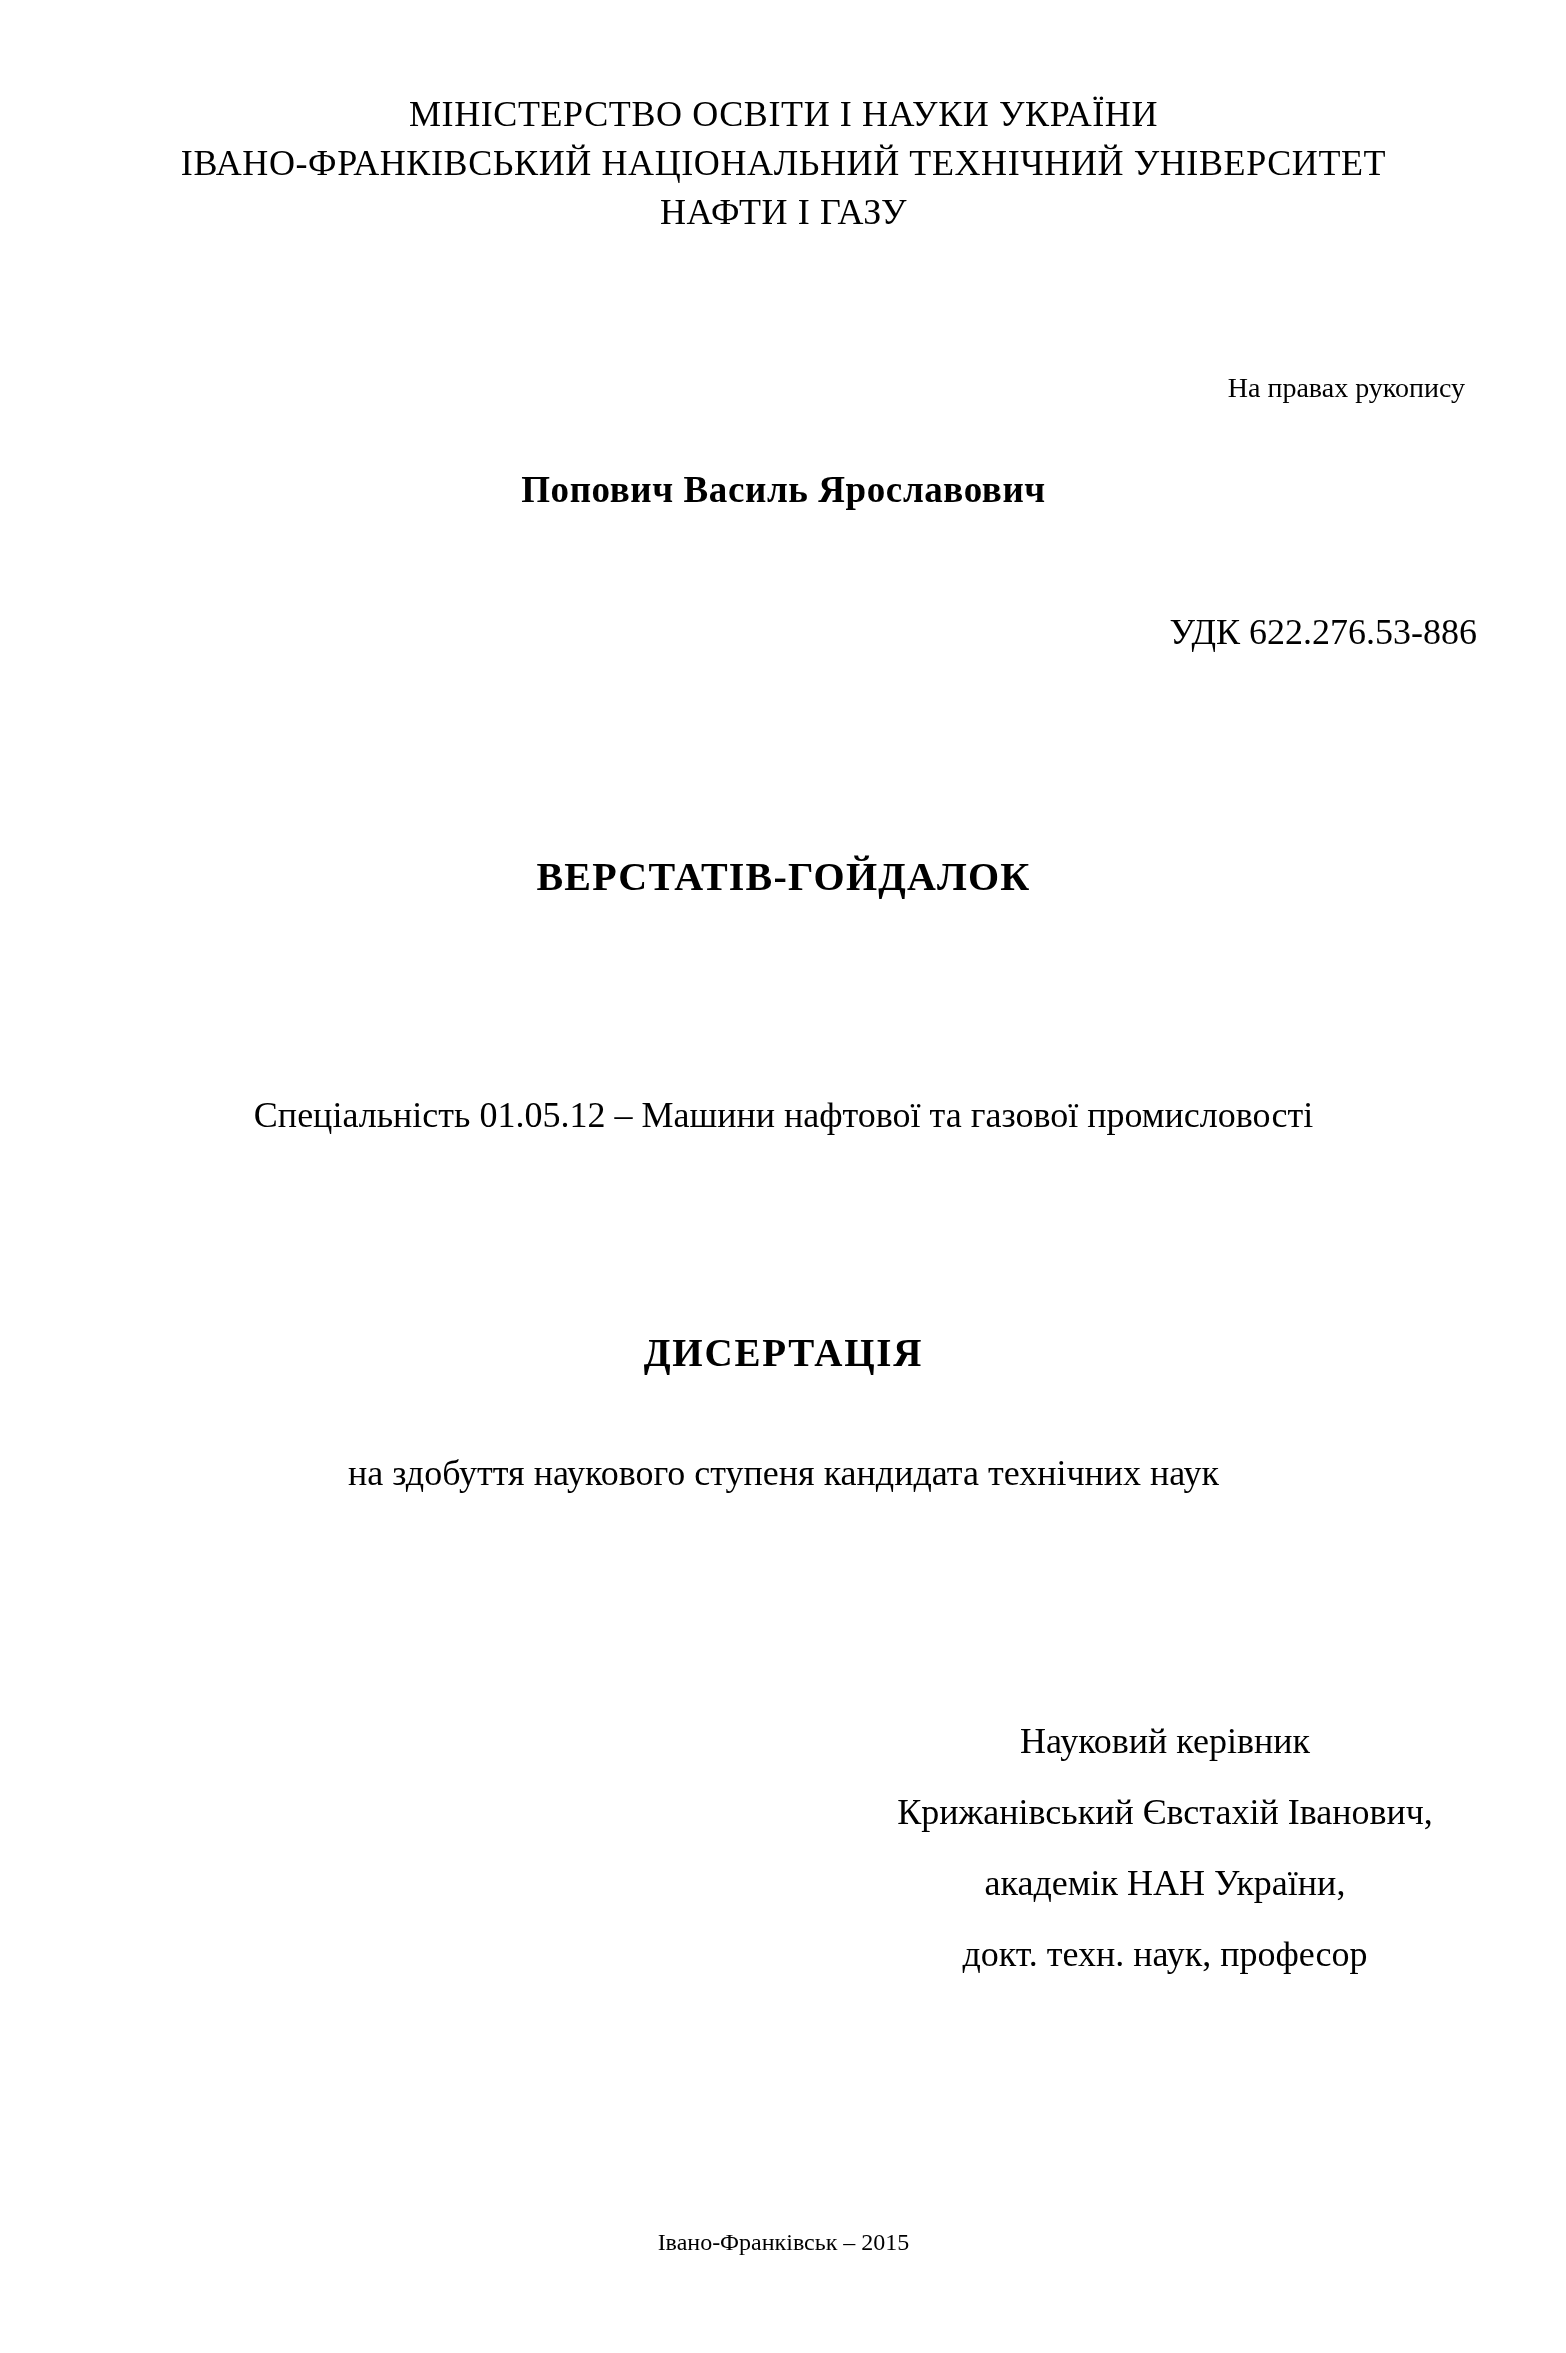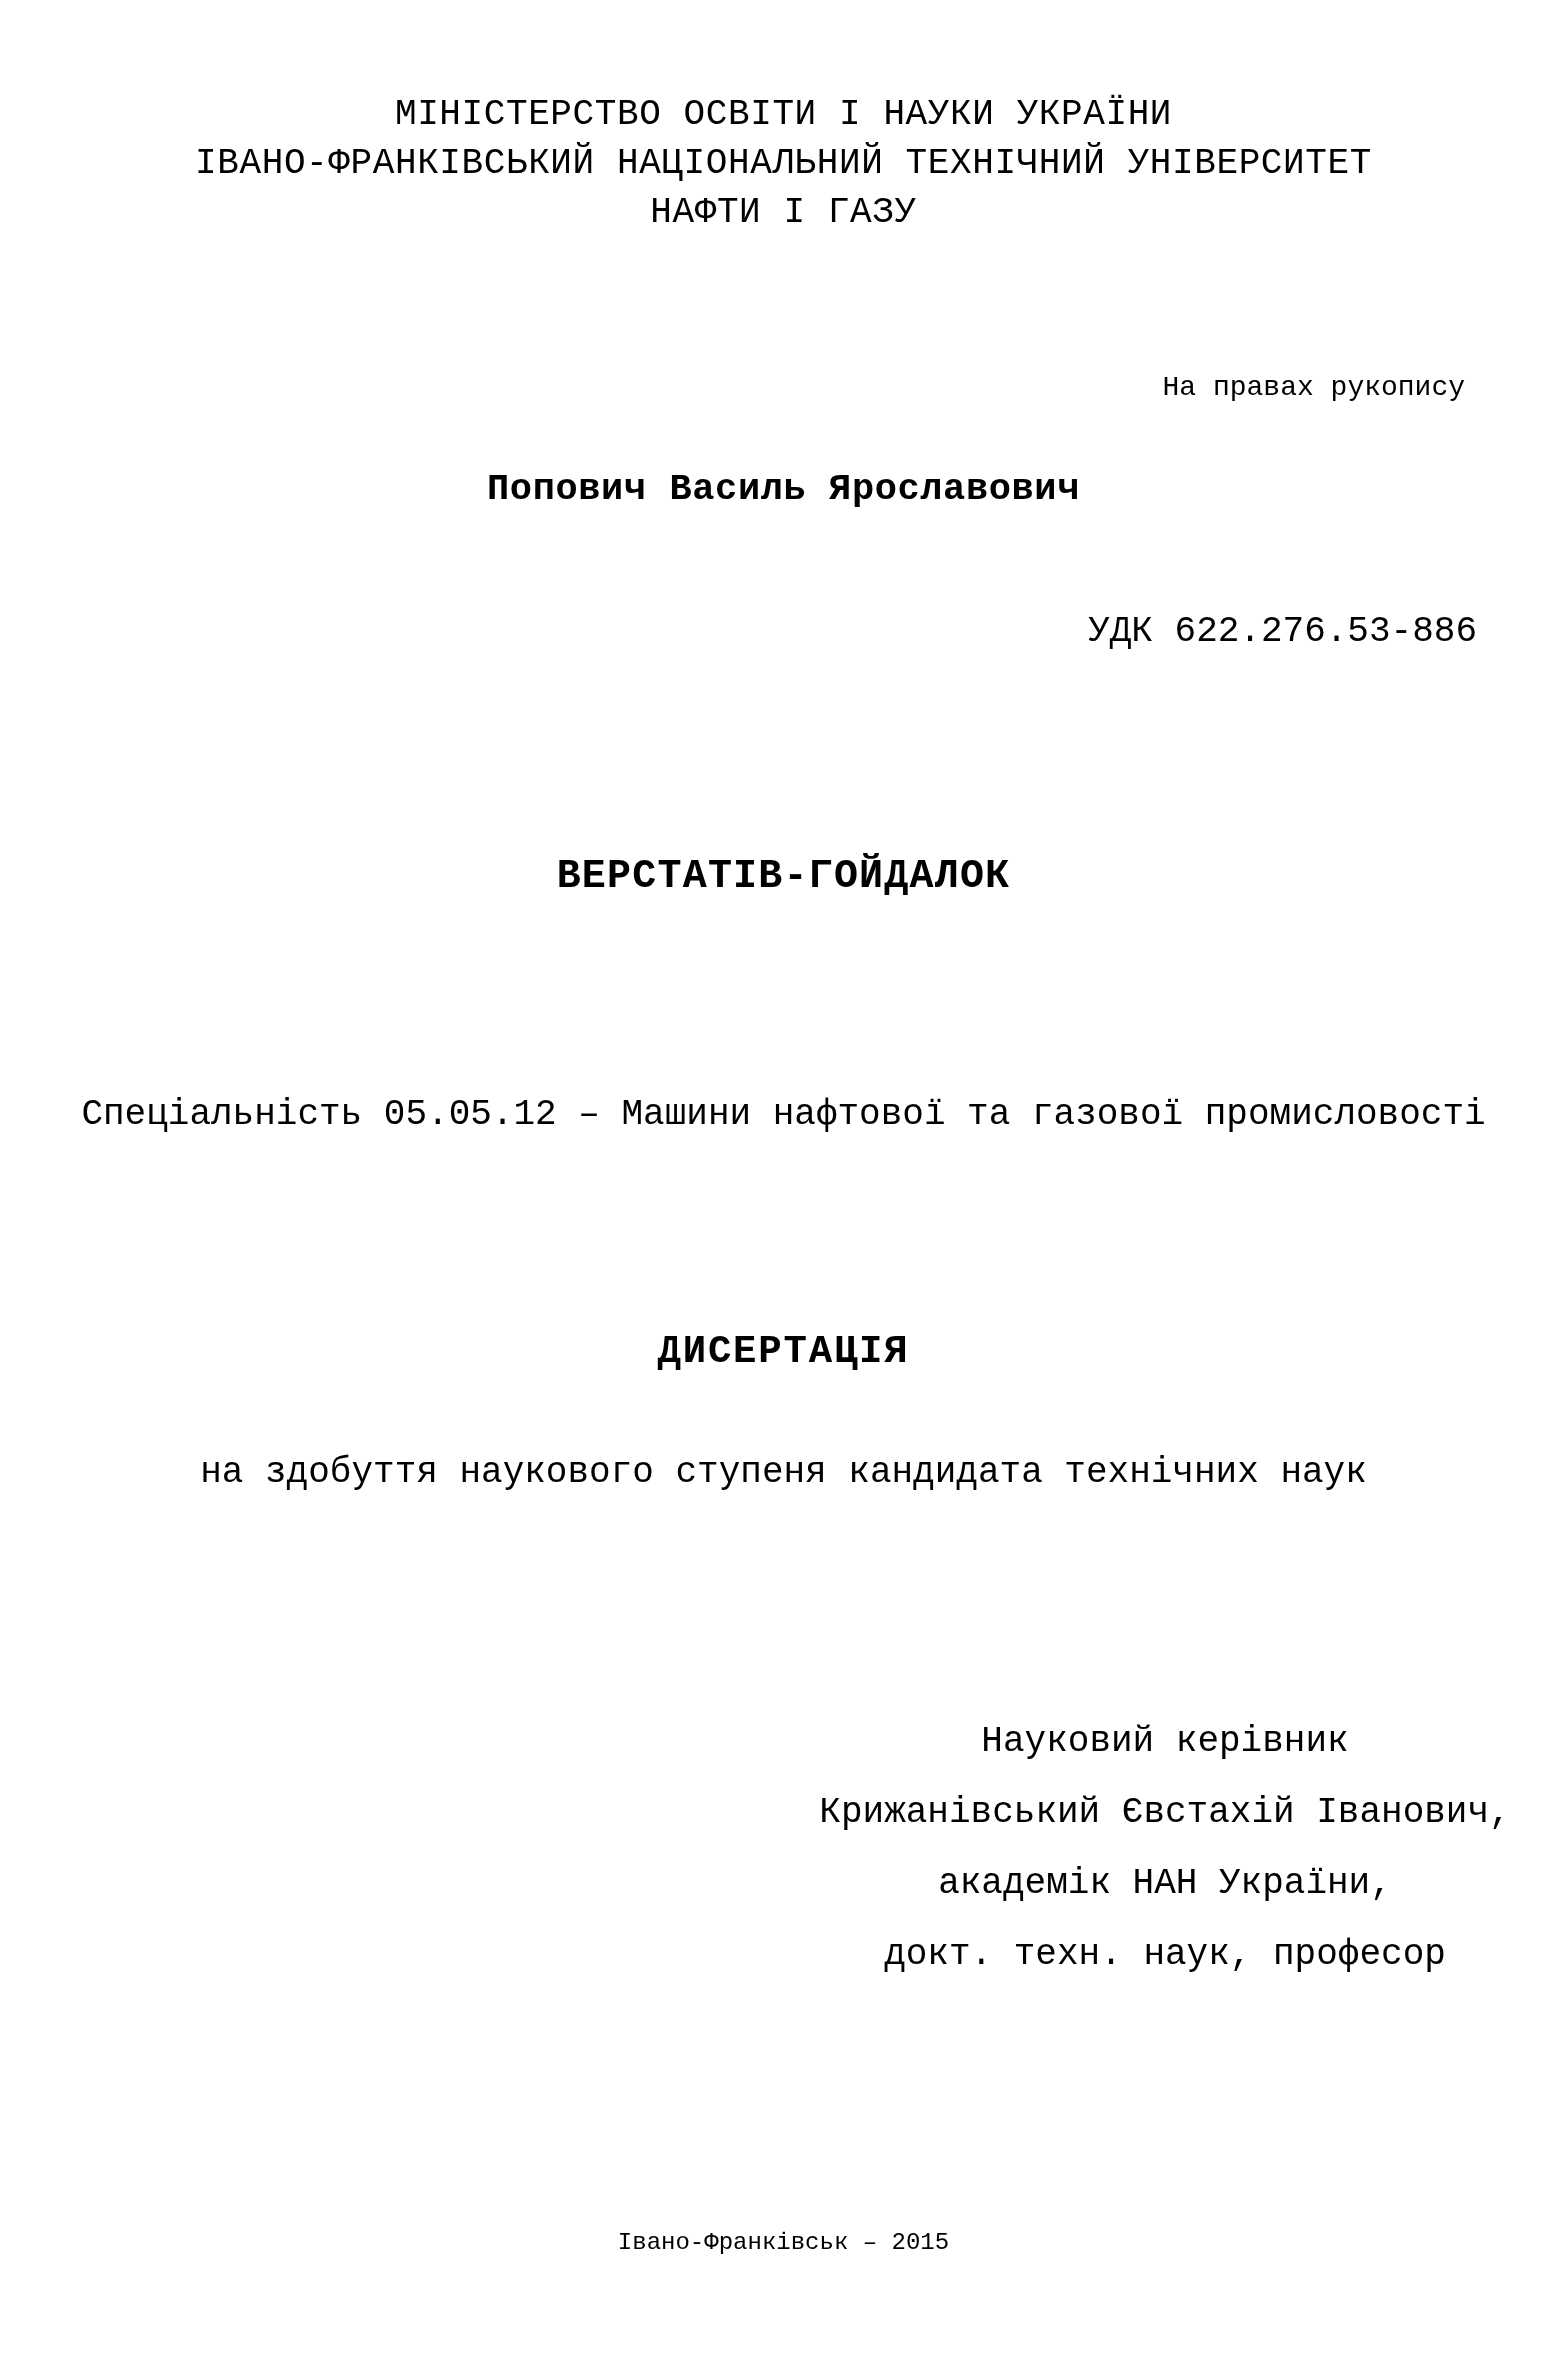--- a/index.html
+++ b/index.html
@@ -5,21 +5,21 @@
   html, body {
     margin: 0;
     padding: 0;
     background: #e8e8e8;
   }
   .page {
     position: relative;
     width: 1567px;
     height: 2354px;
     background: #ffffff;
-    font-family: Liberation Mono, monospace;
+    font-family: Liberation Serif, serif;
     color: #000000;
     overflow: hidden;
   }
   .abs {
     position: absolute;
     white-space: nowrap;
   }
   .center {
     left: 0;
     width: 100%;
@@ -97,21 +97,21 @@
   <div class="abs manuscript-note">На правах рукопису</div>
 
   <div class="abs center author-name">Попович Василь Ярославович</div>
 
   <div class="abs udk-code">УДК 622.276.53-886</div>
 
   <div class="abs center main-title">
     <div>ВЕРСТАТІВ-ГОЙДАЛОК</div>
   </div>
 
-  <div class="abs center specialty-line">Спеціальність 05.05.12 – Машини нафтової та газової промисловості</div>
+  <div class="abs center specialty-line">Спеціальність 01.05.12 – Машини нафтової та газової промисловості</div>
 
   <div class="abs center document-type">ДИСЕРТАЦІЯ</div>
 
   <div class="abs center degree-line">на здобуття наукового ступеня кандидата технічних наук</div>
 
   <div class="abs advisor-block">
     <div>Науковий керівник</div>
     <div>Крижанівський Євстахій Іванович,</div>
     <div>академік НАН України,</div>
     <div>докт. техн. наук, професор</div>

